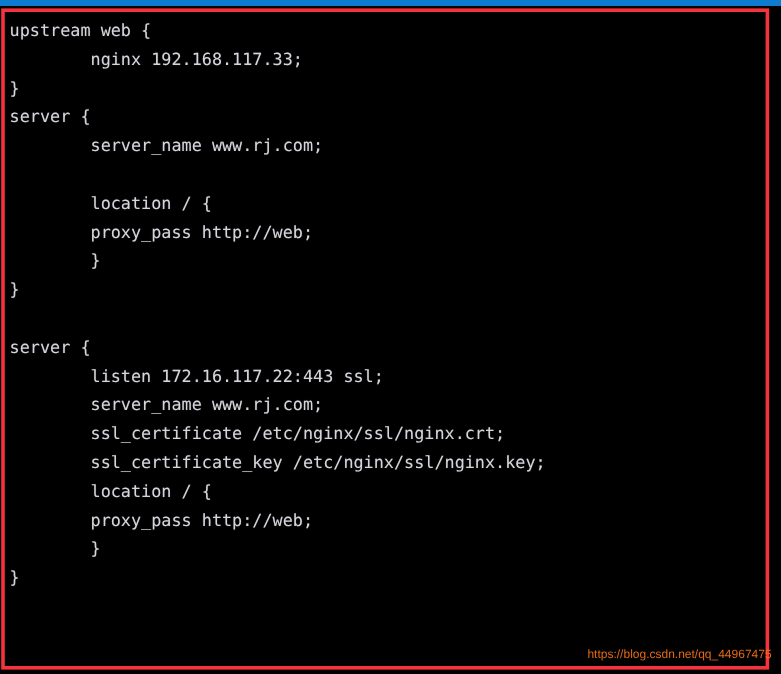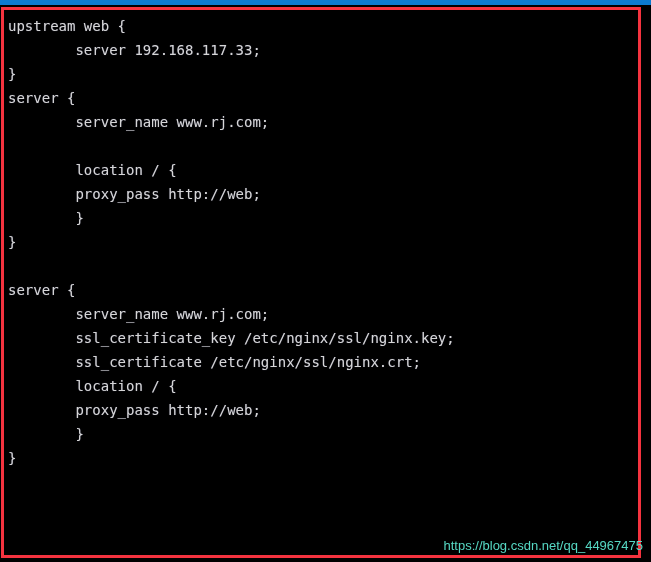--- a/index.html
+++ b/index.html
@@ -74,53 +74,54 @@
 
   .code-line.blank {
     color: transparent;
   }
 
   .watermark {
     position: absolute;
     right: 8px;
     bottom: 8px;
     font-family: "Liberation Sans", "DejaVu Sans", sans-serif;
-    font-size: 13px;
+    font-size: 10px;
     line-height: 16px;
-    color: #5eead4;
+    color: #f97316;
     white-space: pre;
     opacity: 0.92;
   }
 </style>
 </head>
 <body>
 
 <div id="screenshot">
 
   <div class="top-accent-bar"></div>
 
   <div class="annotation-frame">
 
     <div class="terminal-body">
       <div class="code-lines" id="code-lines">
           <span class="code-line">upstream web {</span>
-          <span class="code-line">        server 192.168.117.33;</span>
+          <span class="code-line">        nginx 192.168.117.33;</span>
           <span class="code-line">}</span>
           <span class="code-line">server {</span>
           <span class="code-line">        server_name www.rj.com;</span>
           <span class="code-line blank"></span>
           <span class="code-line">        location / {</span>
           <span class="code-line">        proxy_pass http://web;</span>
           <span class="code-line">        }</span>
           <span class="code-line">}</span>
           <span class="code-line blank"></span>
           <span class="code-line">server {</span>
+          <span class="code-line">        listen 172.16.117.22:443 ssl;</span>
           <span class="code-line">        server_name www.rj.com;</span>
+          <span class="code-line">        ssl_certificate /etc/nginx/ssl/nginx.crt;</span>
           <span class="code-line">        ssl_certificate_key /etc/nginx/ssl/nginx.key;</span>
-          <span class="code-line">        ssl_certificate /etc/nginx/ssl/nginx.crt;</span>
           <span class="code-line">        location / {</span>
           <span class="code-line">        proxy_pass http://web;</span>
           <span class="code-line">        }</span>
           <span class="code-line">}</span>
         </div>
     </div>
 
   </div>
 
   <div class="watermark">https://blog.csdn.net/qq_44967475</div>

